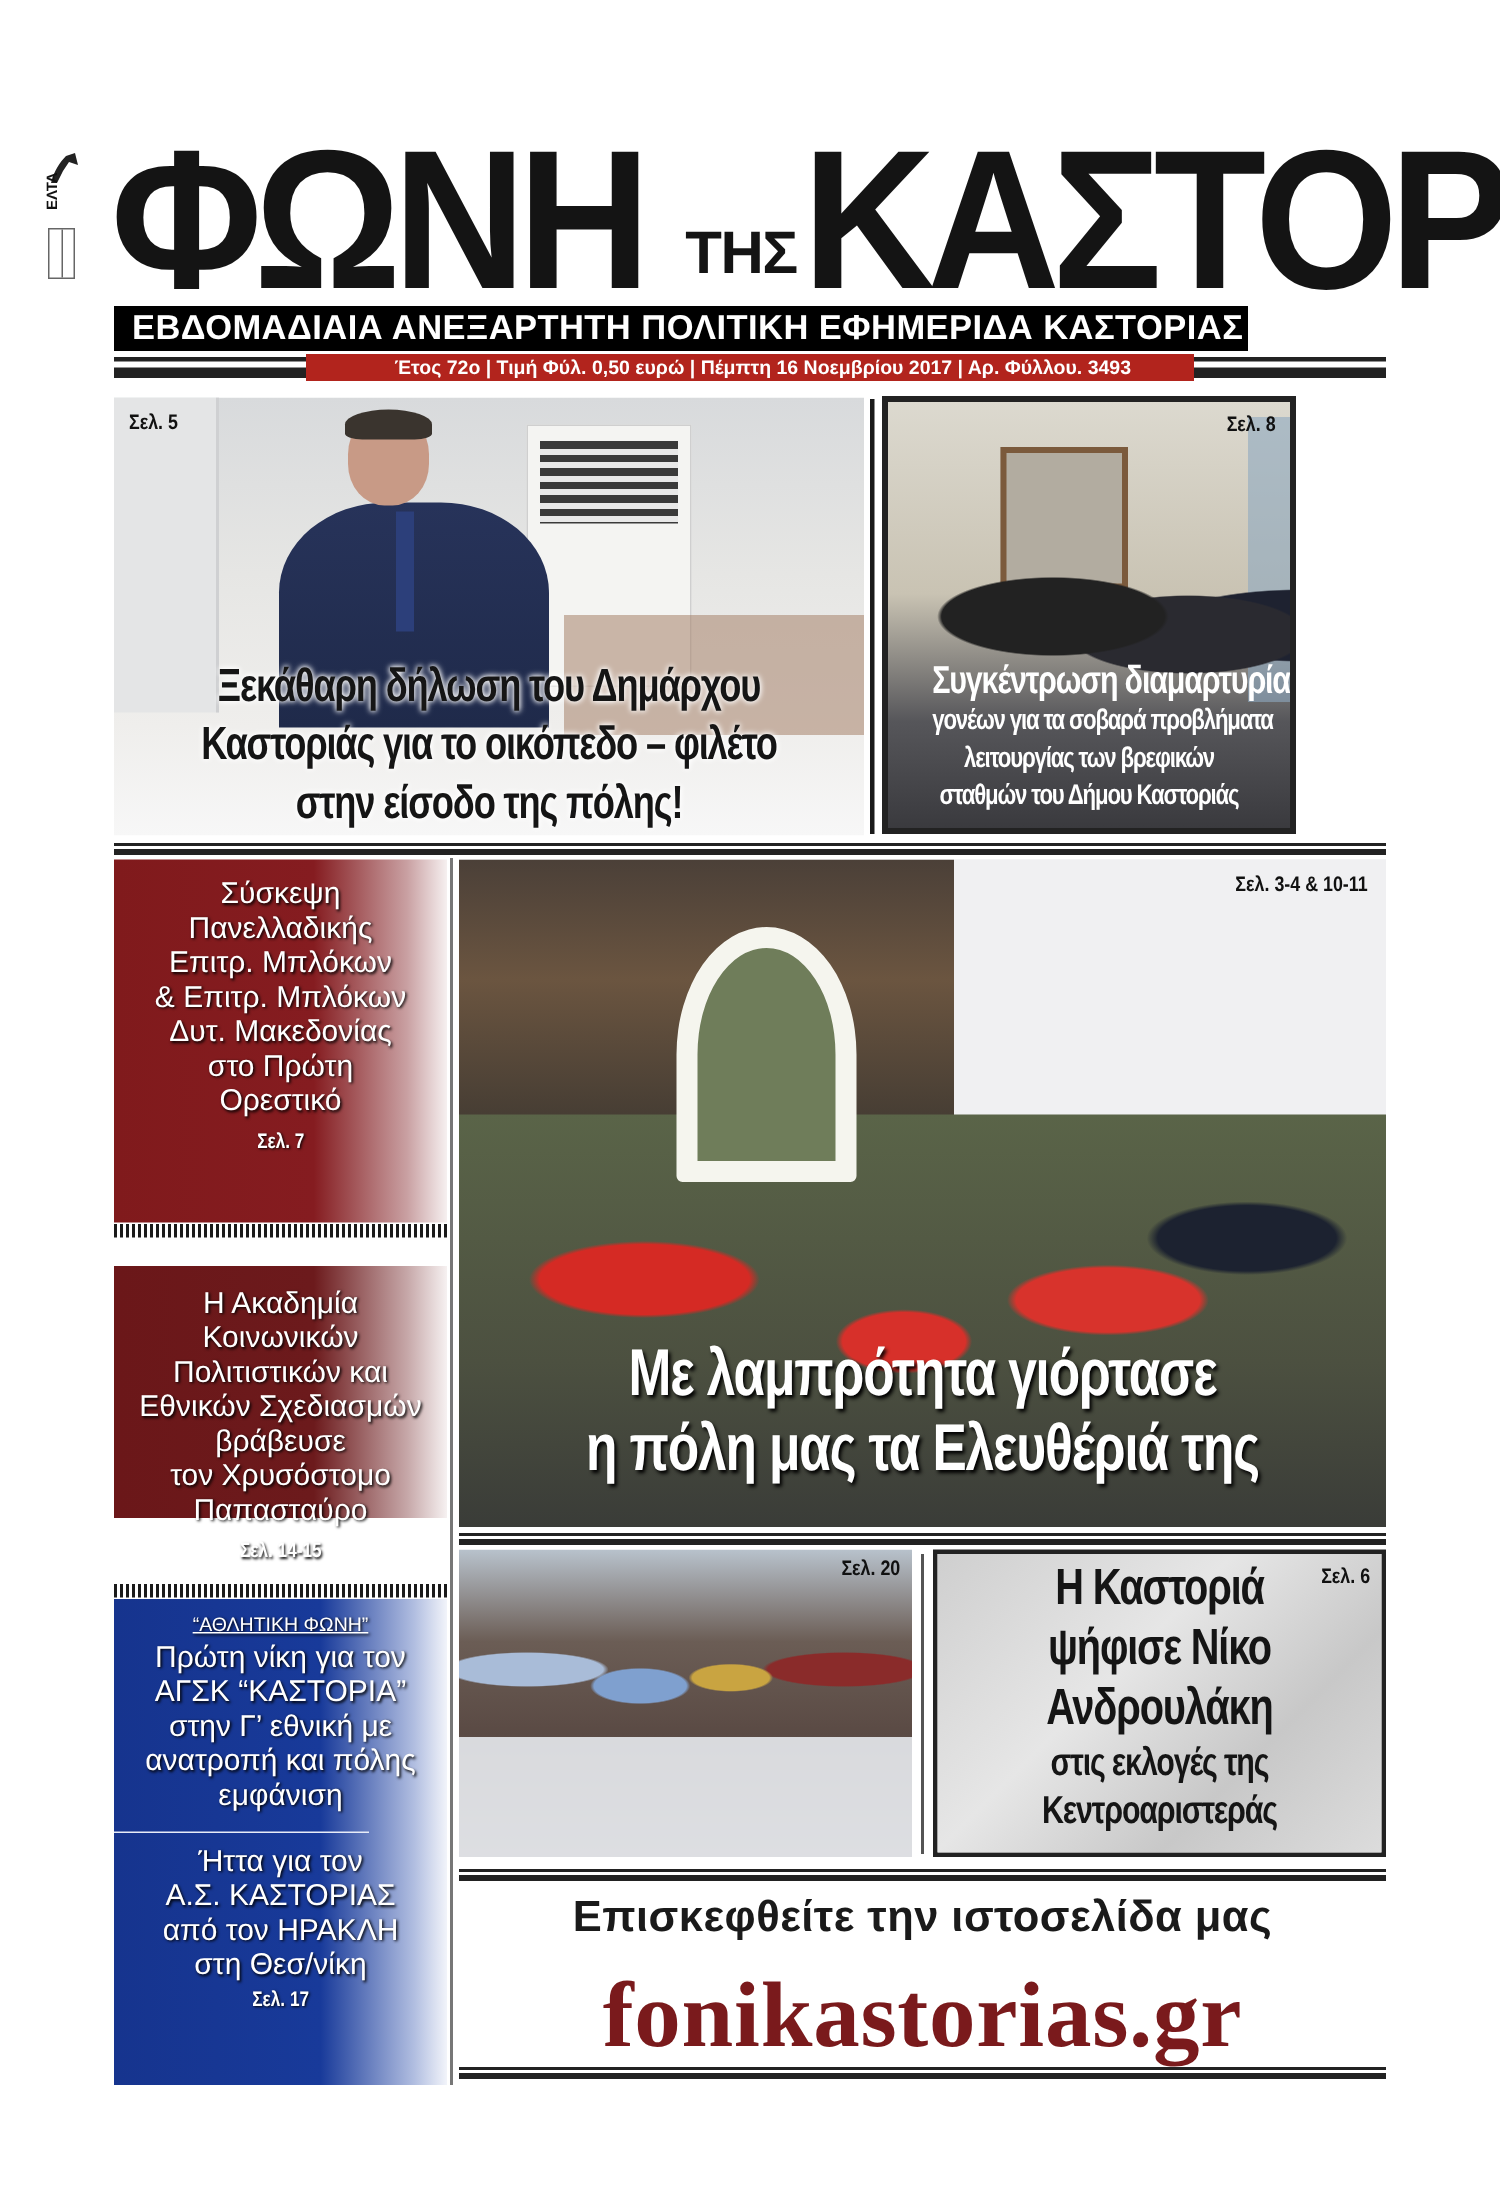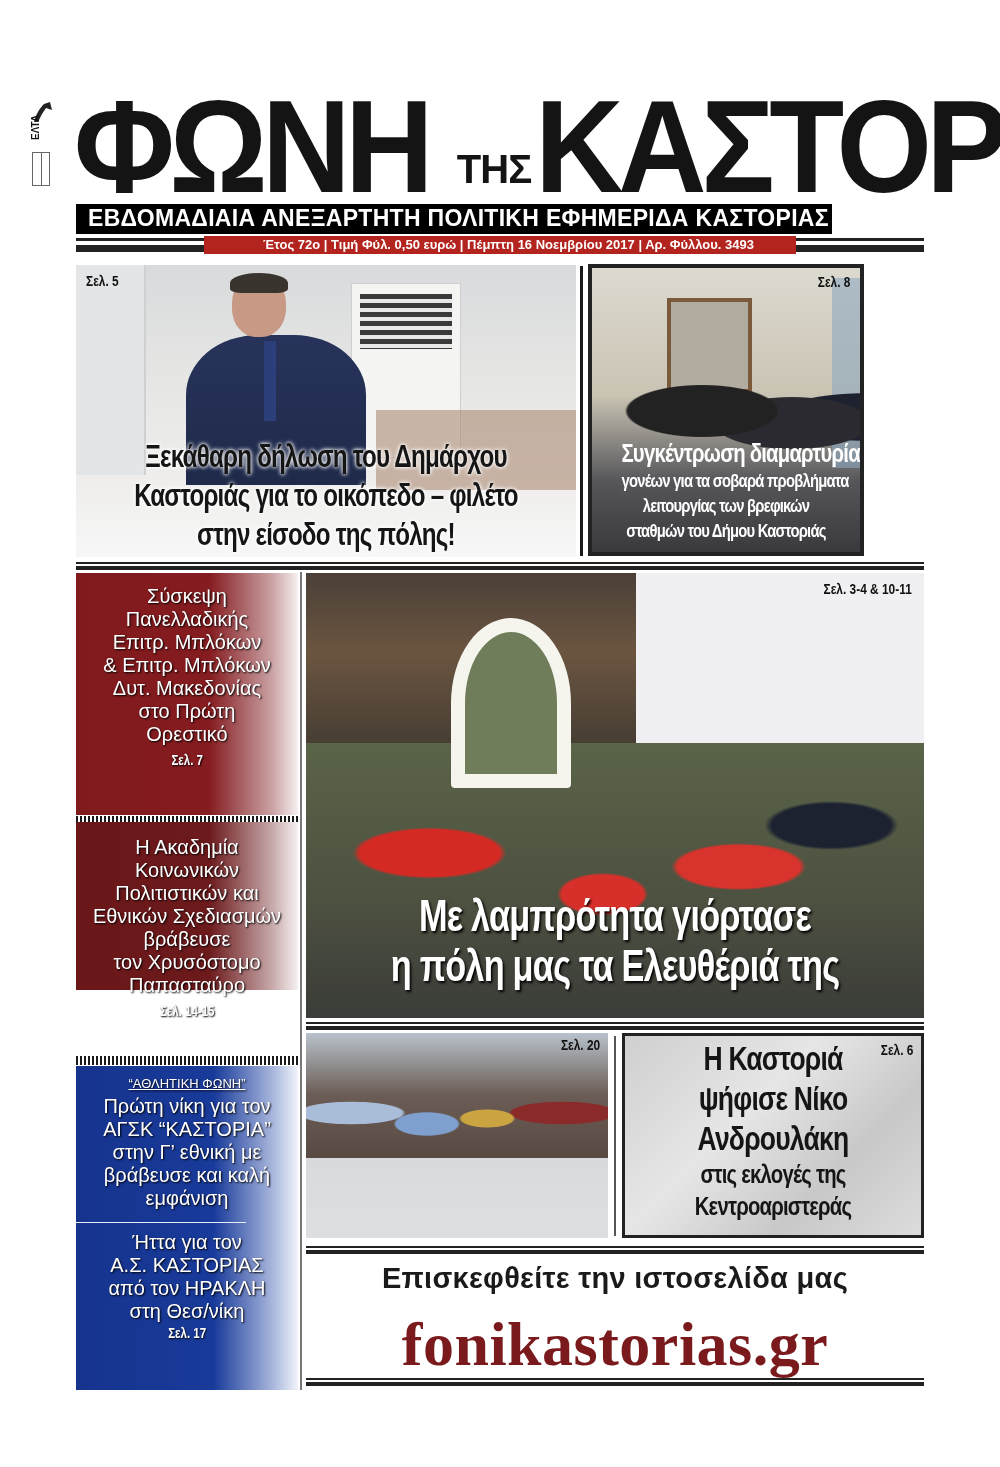--- a/index.html
+++ b/index.html
@@ -65,21 +65,21 @@
 
   .hrule-double { position: absolute; height: 8px; }
   .hrule-double:before { content: ""; position: absolute; left: 0; right: 0; top: 0; height: 2px; background: #222; }
   .hrule-double:after { content: ""; position: absolute; left: 0; right: 0; top: 4px; height: 4px; background: #222; }
 
   
   .side { position: absolute; left: 76px; width: 222px; color: #fff; text-align: center; font-family: "Liberation Sans", sans-serif; text-shadow: 1px 1px 2px #000; }
   .side .txt { font-size: 20px; line-height: 23px; }
   .side .ref { font-weight: bold; font-size: 14px; transform: scaleX(0.82); display: inline-block; margin-top: 6px; }
   #side1 { top: 573px; height: 242px; background: linear-gradient(90deg, #801a1c 0%, #851c20 60%, #c9a0a2 88%, #f6f0f0 100%); padding-top: 12px; }
-  #side2 { top: 822px; height: 168px; background: linear-gradient(90deg, #6b1719 0%, #6c1a1c 60%, #c6a7a8 88%, #f6f1f1 100%); padding-top: 14px; }
+  #side2 { top: 844px; height: 168px; background: linear-gradient(90deg, #6b1719 0%, #6c1a1c 60%, #c6a7a8 88%, #f6f1f1 100%); padding-top: 14px; }
   #side3 { top: 1066px; height: 324px; background: linear-gradient(90deg, #16348e 0%, #183a9a 62%, #b0bde0 90%, #f2f4fa 100%); padding-top: 8px; }
   #side3 .kicker { font-size: 13px; text-decoration: underline; margin-bottom: 4px; display: inline-block; }
   #side3 .divider { width: 170px; height: 1px; background: #e8ecf8; margin: 12px auto 8px 0; }
   .comb { position: absolute; left: 76px; width: 222px; height: 9px; background: repeating-linear-gradient(90deg, #1a1a1a 0 2px, #ffffff 2px 4px); }
 
   
   #s3 { left: 306px; top: 573px; width: 618px; height: 445px; }
   #s3 .photo { background: linear-gradient(180deg, #cfd2d6 0%, #e9eaec 30%, #d4d4d4 100%); }
   #s3 .building { position: absolute; left: 330px; top: 0; width: 288px; height: 300px; background: #f0f0f2; }
   #s3 .crowd { position: absolute; left: 0; top: 0; width: 330px; height: 200px; background: linear-gradient(180deg, #4b4038 0%, #6b5540 40%, #3b3630 100%); }
@@ -208,21 +208,21 @@
 </div>
 
 <div class="comb" style="top:1056px;"></div>
 
 <div class="side" id="side3">
   <span class="kicker">“ΑΘΛΗΤΙΚΗ ΦΩΝΗ”</span>
   <div>
     <div class="txt">Πρώτη νίκη για τον</div>
     <div class="txt">ΑΓΣΚ “ΚΑΣΤΟΡΙΑ”</div>
     <div class="txt">στην Γ’ εθνική με</div>
-    <div class="txt">βράβευσε και καλή</div>
+    <div class="txt">ανατροπή και πόλης</div>
     <div class="txt">εμφάνιση</div>
   </div>
   <div class="divider"></div>
   <div>
     <div class="txt">Ήττα για τον</div>
     <div class="txt">Α.Σ. ΚΑΣΤΟΡΙΑΣ</div>
     <div class="txt">από τον ΗΡΑΚΛΗ</div>
     <div class="txt">στη Θεσ/νίκη</div>
   </div>
   <span class="ref" style="margin-top:2px;">Σελ. 17</span>

